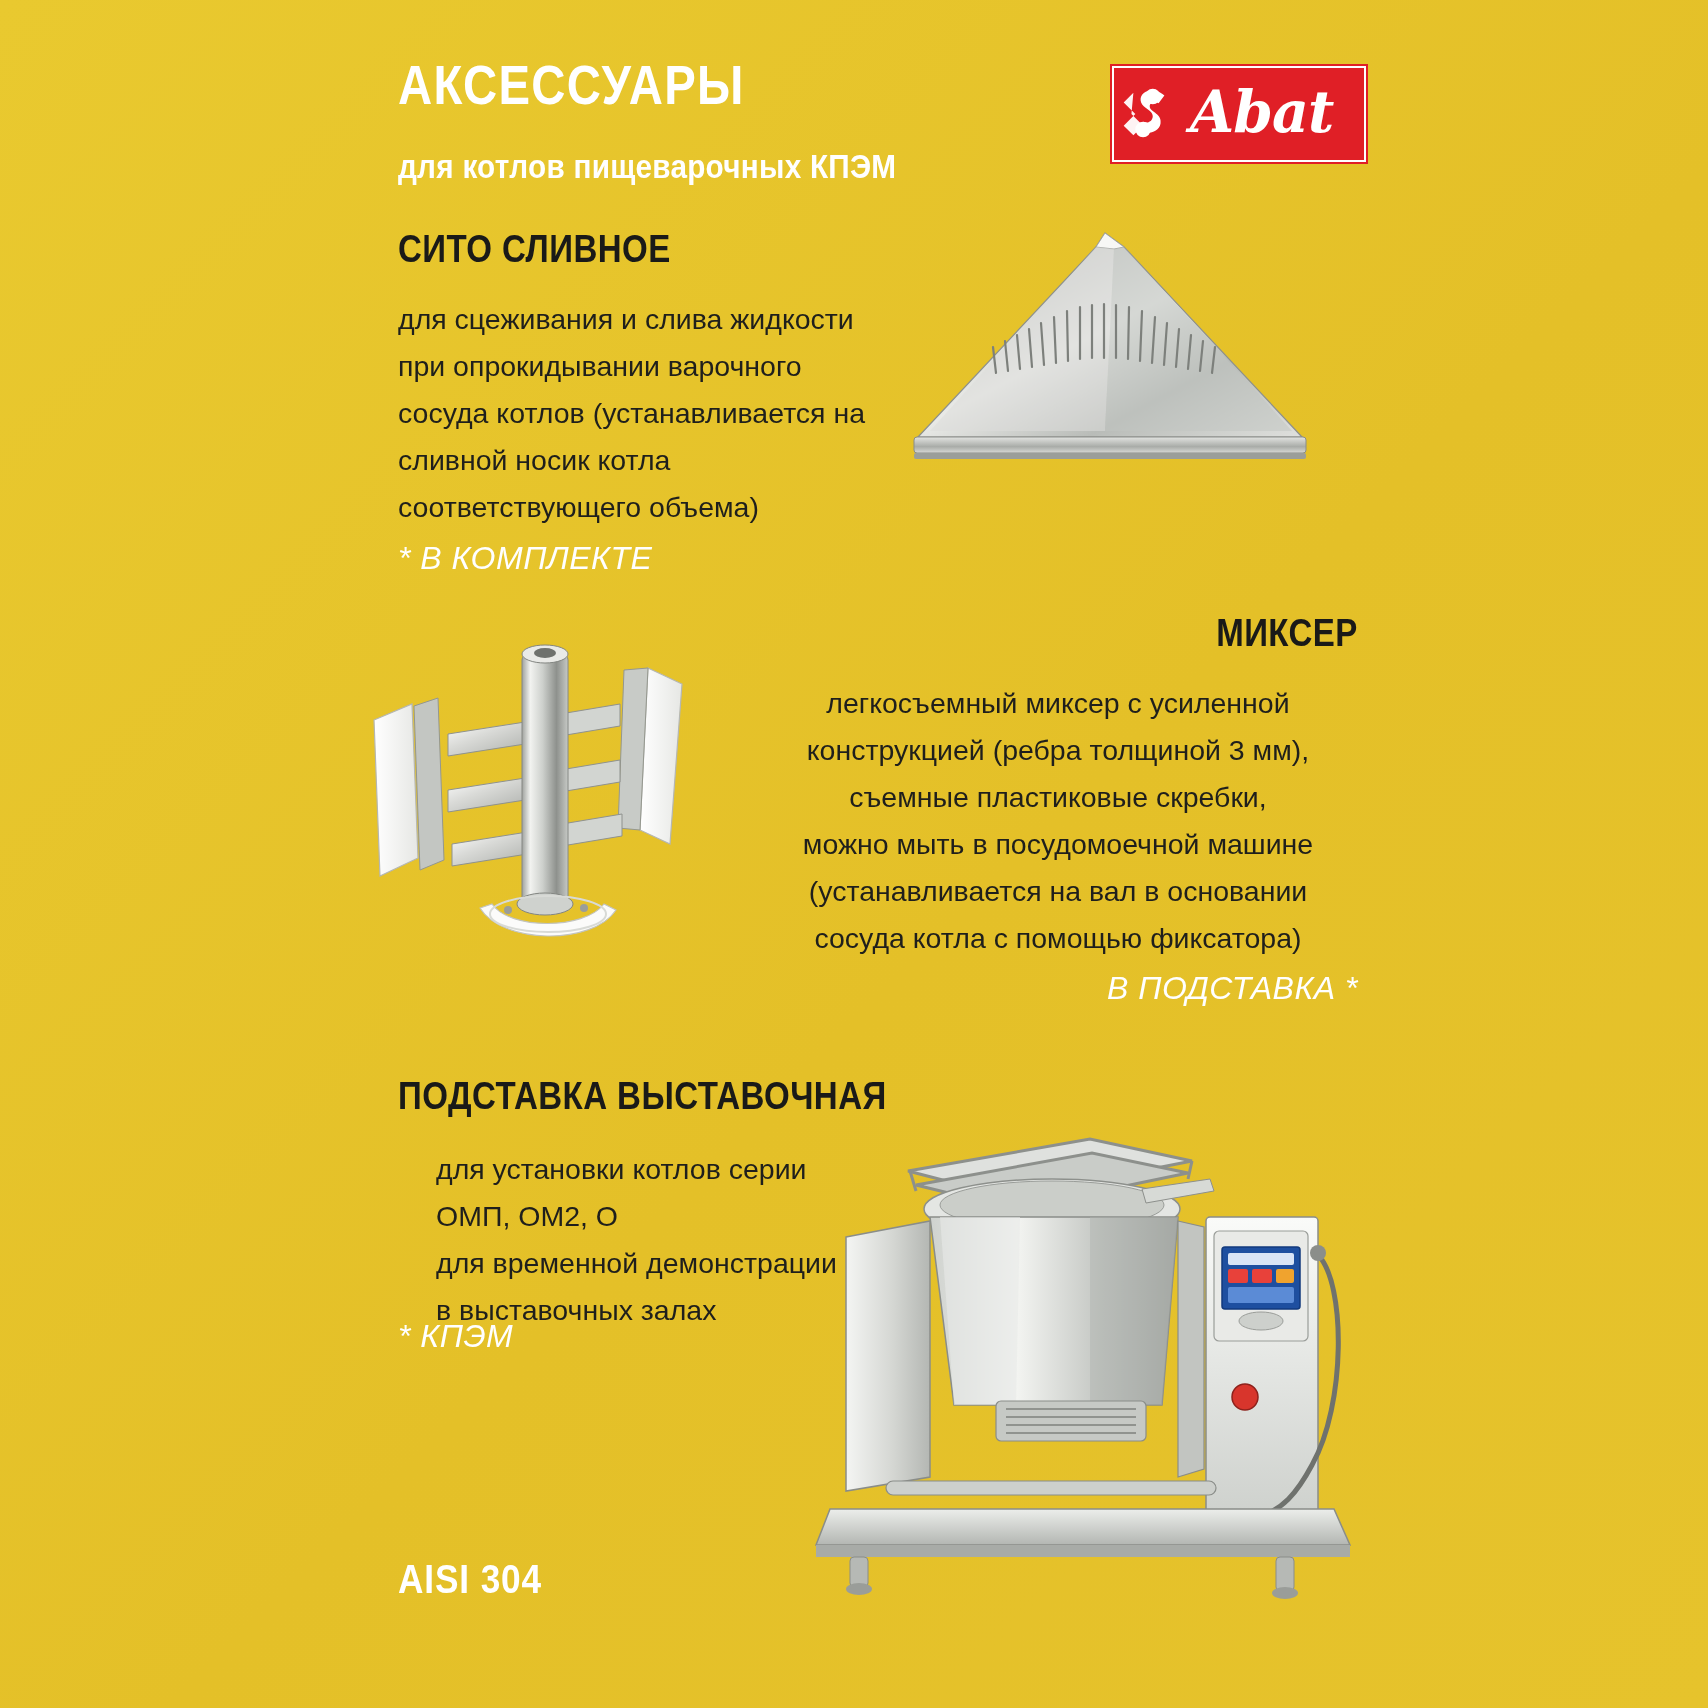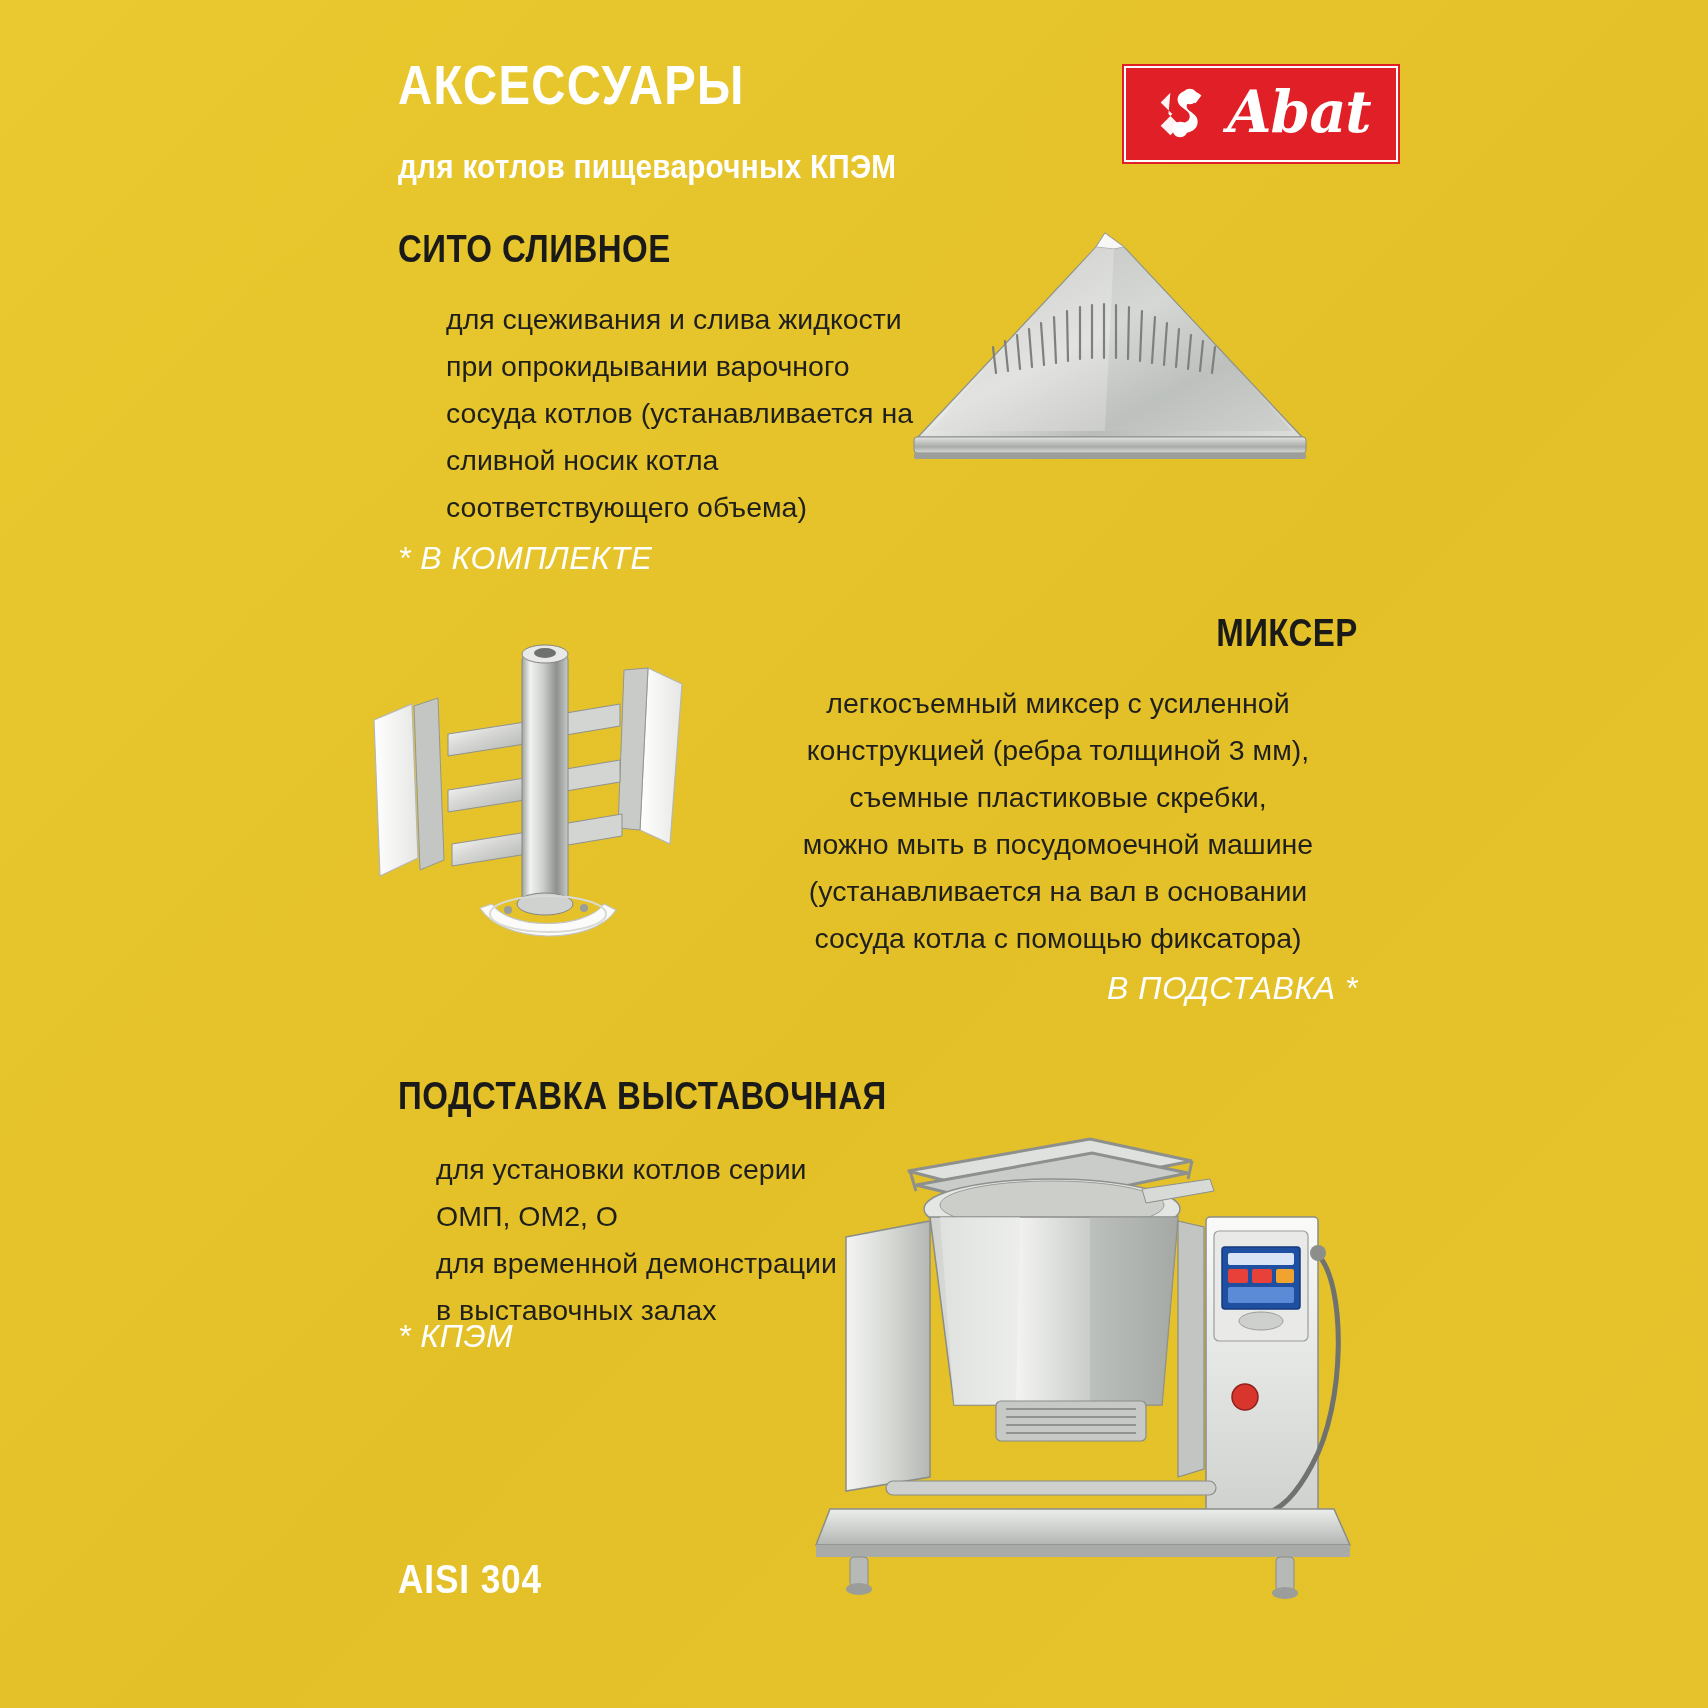--- a/index.html
+++ b/index.html
@@ -38,29 +38,27 @@
     letter-spacing: 0.3px;
     transform: scaleX(0.9);
     transform-origin: left top;
     white-space: nowrap;
   }
 
   
   .logo {
     position: absolute;
     left: 1112px; top: 66px;
-    width: 274px; height: 96px;
+    width: 254px; height: 96px;
     background: #e01f26;
     border: 2px solid #ffffff;
     outline: 2px solid #e01f26;
     display: flex;
     align-items: center;
-    justify-content: center;
     gap: 14px;
-    margin-left: 12px;
   }
   .logo-mark { width: 62px; height: 62px; flex: none; }
   .logo-word {
     color: #ffffff;
     font-family: "DejaVu Serif", serif;
     font-weight: bold;
     font-style: italic;
     font-size: 57px;
     letter-spacing: -1px;
     line-height: 1;
@@ -93,21 +91,21 @@
     color: #ffffff;
     font-style: italic;
     font-weight: normal;
     font-size: 32px;
     letter-spacing: 0.5px;
     white-space: nowrap;
   }
 
   
   #sieve-head   { left: 398px;  top: 228px; }
-  #sieve-body   { left: 398px;  top: 296px; width: 520px; margin-left: 48px; }
+  #sieve-body   { left: 398px;  top: 296px; width: 520px; }
   #sieve-note   { left: 398px;  top: 540px; }
 
   #mixer-head   { right: 350px; top: 612px; }
   #mixer-body   { right: 350px; top: 680px; width: 600px; text-align: center; }
   #mixer-note   { right: 350px; top: 970px; }
 
   #stand-head   { left: 398px;  top: 1075px; }
   #stand-body   { left: 398px;  top: 1146px; width: 460px; margin-left: 38px; }
   #stand-note   { left: 398px;  top: 1318px; }
 

